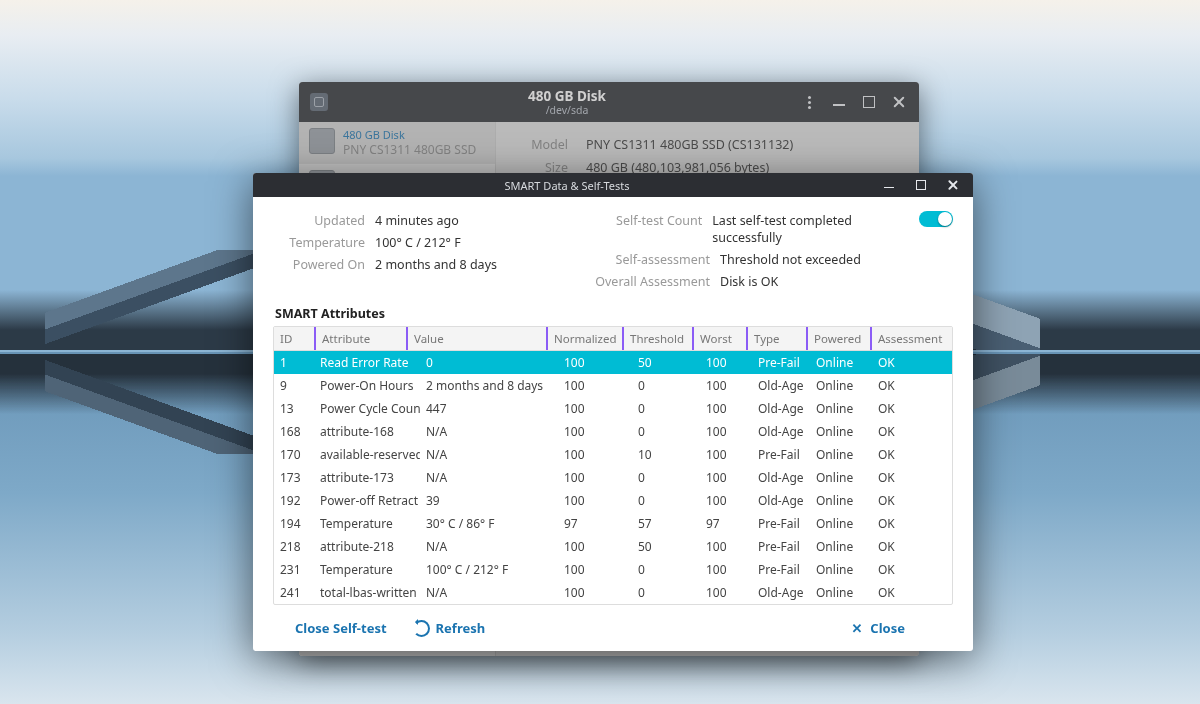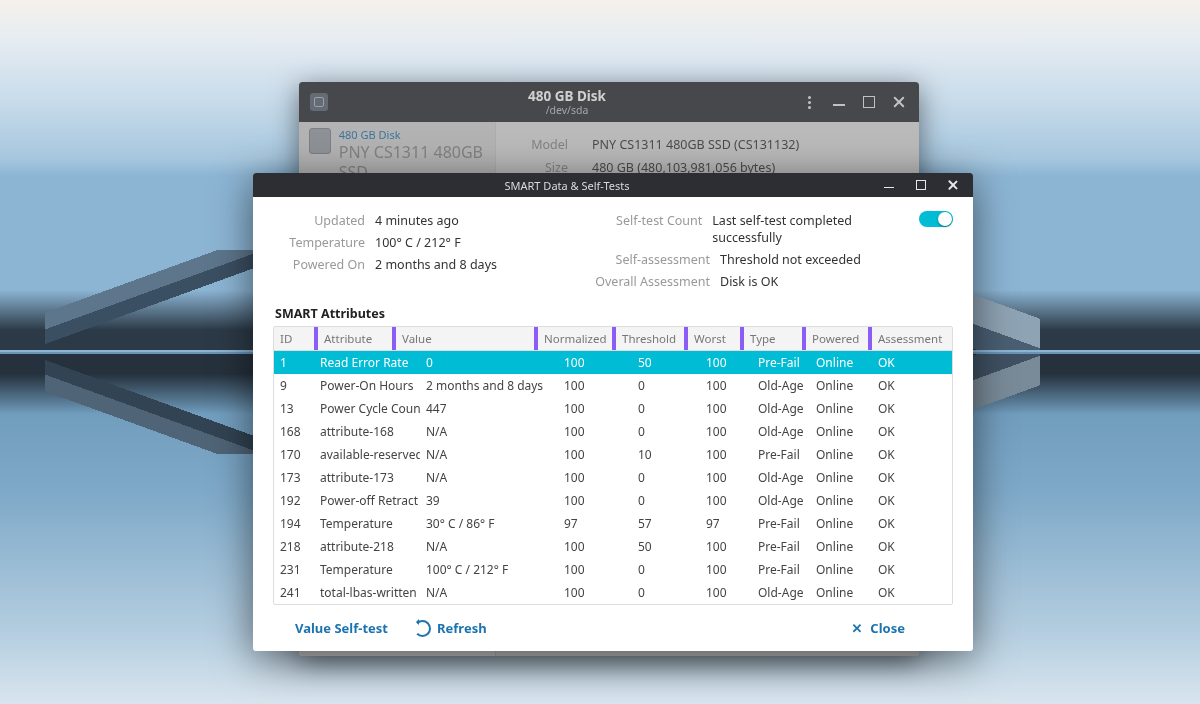--- a/index.html
+++ b/index.html
@@ -37,23 +37,23 @@
 .icon-max{width:10px;height:10px;border:1.5px solid #e6e8ec}
 .icon-kebab{display:flex;flex-direction:column;gap:2px}
 .icon-kebab span{width:3px;height:3px;background:#e6e8ec;border-radius:50%}
 .w1body{display:flex;height:calc(100% - 40px);background:#dedede}
 .w1side{width:196px;background:#e7e7e7;border-right:1px solid #c9c9c9}
 .drow{display:flex;gap:8px;padding:6px 10px;border-bottom:1px solid #d4d4d4}
 .drow.sel{background:#d3d3d3}
 .diskicon{width:24px;height:24px;background:#9aa0a8;border-radius:3px;border:1px solid #7f848b}
 .drow .txt{font-size:11px;line-height:1.25}
 .drow .dt{color:#1b74b0}
-.drow .ds{color:#888;font-size:16px}
+.drow .ds{color:#888;font-size:12px}
 .w1main{flex:1;padding:14px 18px;font-size:12.5px;color:#666}
-.w1row{display:flex;gap:24px;margin-bottom:6px}
+.w1row{display:flex;gap:18px;margin-bottom:6px}
 .w1row .l{width:54px;text-align:right;color:#888}
 .w1row .v{color:#333}
 
 
 .dim{position:absolute;inset:0;background:rgba(120,120,120,.35)}
 
 
 .win2{position:absolute;left:253px;top:173px;width:720px;background:#fff;border-radius:3px;box-shadow:0 8px 40px rgba(0,0,0,.55)}
 .tb2{height:24px;background:#2c2e33;display:flex;align-items:center;padding:0 6px;border-radius:3px 3px 0 0}
 .tb2 .t{flex:1;text-align:center;color:#d7dade;font-size:11px}
@@ -73,21 +73,21 @@
 .sumcol:nth-child(2) .srow .l{width:118px}
 .srow .v{color:#333}
 .toggle{width:34px;height:16px;background:#00bcd4;border-radius:10px;position:relative}
 .toggle::after{content:"";position:absolute;right:1px;top:1px;width:14px;height:14px;background:#fff;border-radius:50%;box-shadow:0 1px 2px rgba(0,0,0,.4)}
 
 .secttl{font-weight:700;font-size:12.5px;color:#222;margin:10px 0 4px 2px}
 
 .attrs{border:1px solid #ddd;border-radius:2px;font-size:12px}
 .hdr,.row{display:flex}
 .hdr{background:#f4f4f4;border-bottom:1px solid #ddd;color:#777;font-size:11.5px}
-.hdr>div{padding:4px 6px;border-right:4px solid #8b5cf6}
+.hdr>div{padding:4px 6px;border-right:2px solid #8b5cf6}
 .hdr>div:last-child{border-right:none}
 .row>div{padding:3px 6px;color:#444;white-space:nowrap;overflow:hidden}
 .c-id{width:28px}.c-attr{flex:1}.c-val{width:126px}.c-norm{width:62px}.c-thr{width:56px}.c-worst{width:40px}.c-type{width:46px}.c-upd{width:50px}.c-ass{width:68px}
 .row.sel{background:#00bcd4;color:#fff}
 .row.sel>div{color:#fff}
 
 .footer{display:flex;align-items:center;padding:14px 22px;font-size:13px}
 .footer .link{color:#1b74b0;font-weight:700;display:flex;align-items:center;gap:6px;margin-right:26px;cursor:pointer}
 .footer .sp{flex:1}
 .refresh-icon{width:13px;height:13px;border:2px solid #1b74b0;border-left-color:transparent;border-radius:50%;position:relative}
@@ -344,21 +344,21 @@
             <div class="c-worst">100</div>
             <div class="c-type">Old-Age</div>
             <div class="c-upd">Online</div>
             <div class="c-ass">OK</div>
           </div>
         </div>
     </div>
 
     <div class="footer">
       <div class="link">
-          <span>Value Self-test</span>
+          <span>Close Self-test</span>
         </div>
       <div class="link">
           <span class="refresh-icon"></span>
           <span>Refresh</span>
         </div>
       <div class="sp"></div>
       <div class="link">
           <span class="close-x">✕</span>
           <span>Close</span>
         </div>

